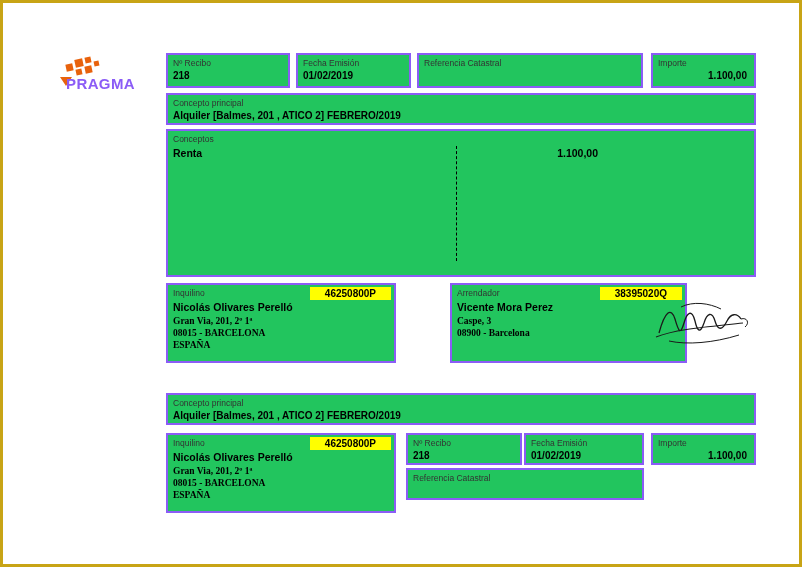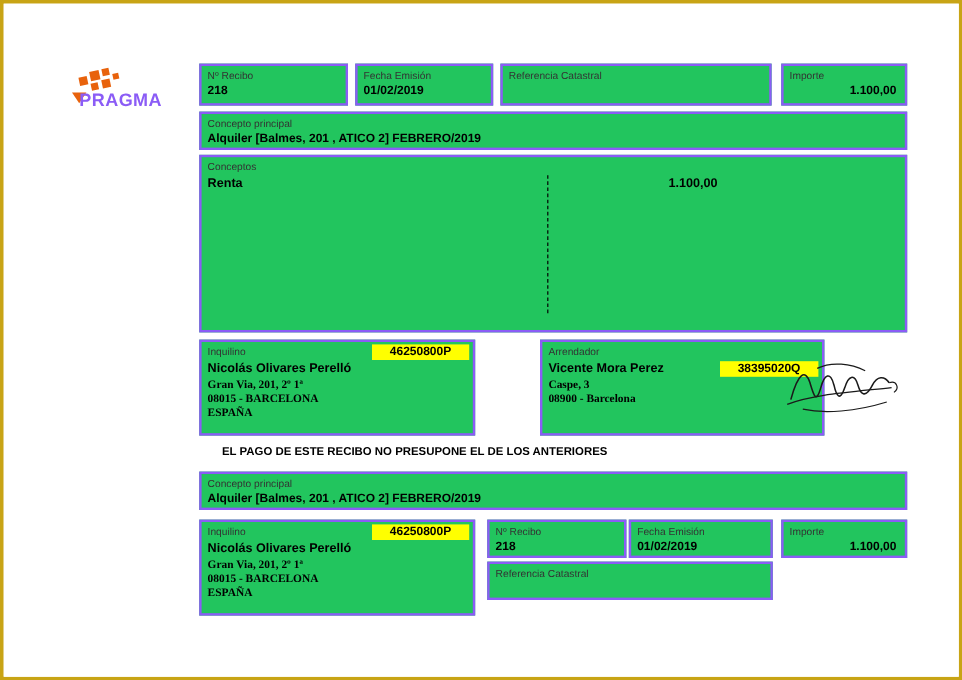--- a/index.html
+++ b/index.html
@@ -206,35 +206,34 @@
       <span class="box-label">Inquilino</span>
       <span class="nif" style="right:3px; top:2px;">46250800P</span>
       <span class="name-line" style="left:5px; top:16px;">Nicolás Olivares Perelló</span>
       <span class="addr-line" style="left:5px; top:31px;">Gran Via, 201, 2º 1ª</span>
       <span class="addr-line" style="left:5px; top:43px;">08015 - BARCELONA</span>
       <span class="addr-line" style="left:5px; top:55px;">ESPAÑA</span>
     </div>
 
     <div class="box" style="left:403px; top:280px; width:237px; height:80px;margin-left:44px;">
       <span class="box-label">Arrendador</span>
-      <span class="nif" style="right:3px; top:16px;">38395020Q</span>
+      <span class="nif" style="right:3px; top:2px;">38395020Q</span>
       <span class="name-line" style="left:5px; top:16px;">Vicente Mora Perez</span>
       <span class="addr-line" style="left:5px; top:31px;">Caspe, 3</span>
       <span class="addr-line" style="left:5px; top:43px;">08900 - Barcelona</span>
     </div>
 
     <svg class="signature" viewBox="0 0 105 60">
       <path d="M8 40 C14 18, 20 14, 24 26 C27 36, 29 44, 33 30 C36 19, 41 16, 44 28 C46 37, 49 42, 53 30 C56 20, 61 18, 64 28 C66 35, 70 40, 76 28 C80 20, 86 20, 90 26" fill="none" stroke="#1a1a1a" stroke-width="1.3"></path>
       <path d="M5 44 C25 36, 55 34, 92 30" fill="none" stroke="#1a1a1a" stroke-width="1.1"></path>
       <path d="M18 48 C36 52, 62 50, 88 42" fill="none" stroke="#1a1a1a" stroke-width="1"></path>
       <path d="M90 26 C96 24, 99 30, 94 34" fill="none" stroke="#1a1a1a" stroke-width="1"></path>
       <path d="M30 14 C42 8, 58 10, 70 16" fill="none" stroke="#1a1a1a" stroke-width="1"></path>
     </svg>
 
-    <div class="notice" style="left:182px; top:368px;">EL PAGO DE ESTE RECIBO NO PRESUPONE EL DE LOS ANTERIORES</div>
 
     <div class="box" style="left:163px; top:390px; width:590px; height:32px;">
       <span class="box-label">Concepto principal</span>
       <span class="box-value">Alquiler [Balmes, 201 , ATICO 2] FEBRERO/2019</span>
     </div>
 
     <div class="box" style="left:163px; top:430px; width:230px; height:80px;">
       <span class="box-label">Inquilino</span>
       <span class="nif" style="right:3px; top:2px;">46250800P</span>
       <span class="name-line" style="left:5px; top:16px;">Nicolás Olivares Perelló</span>

